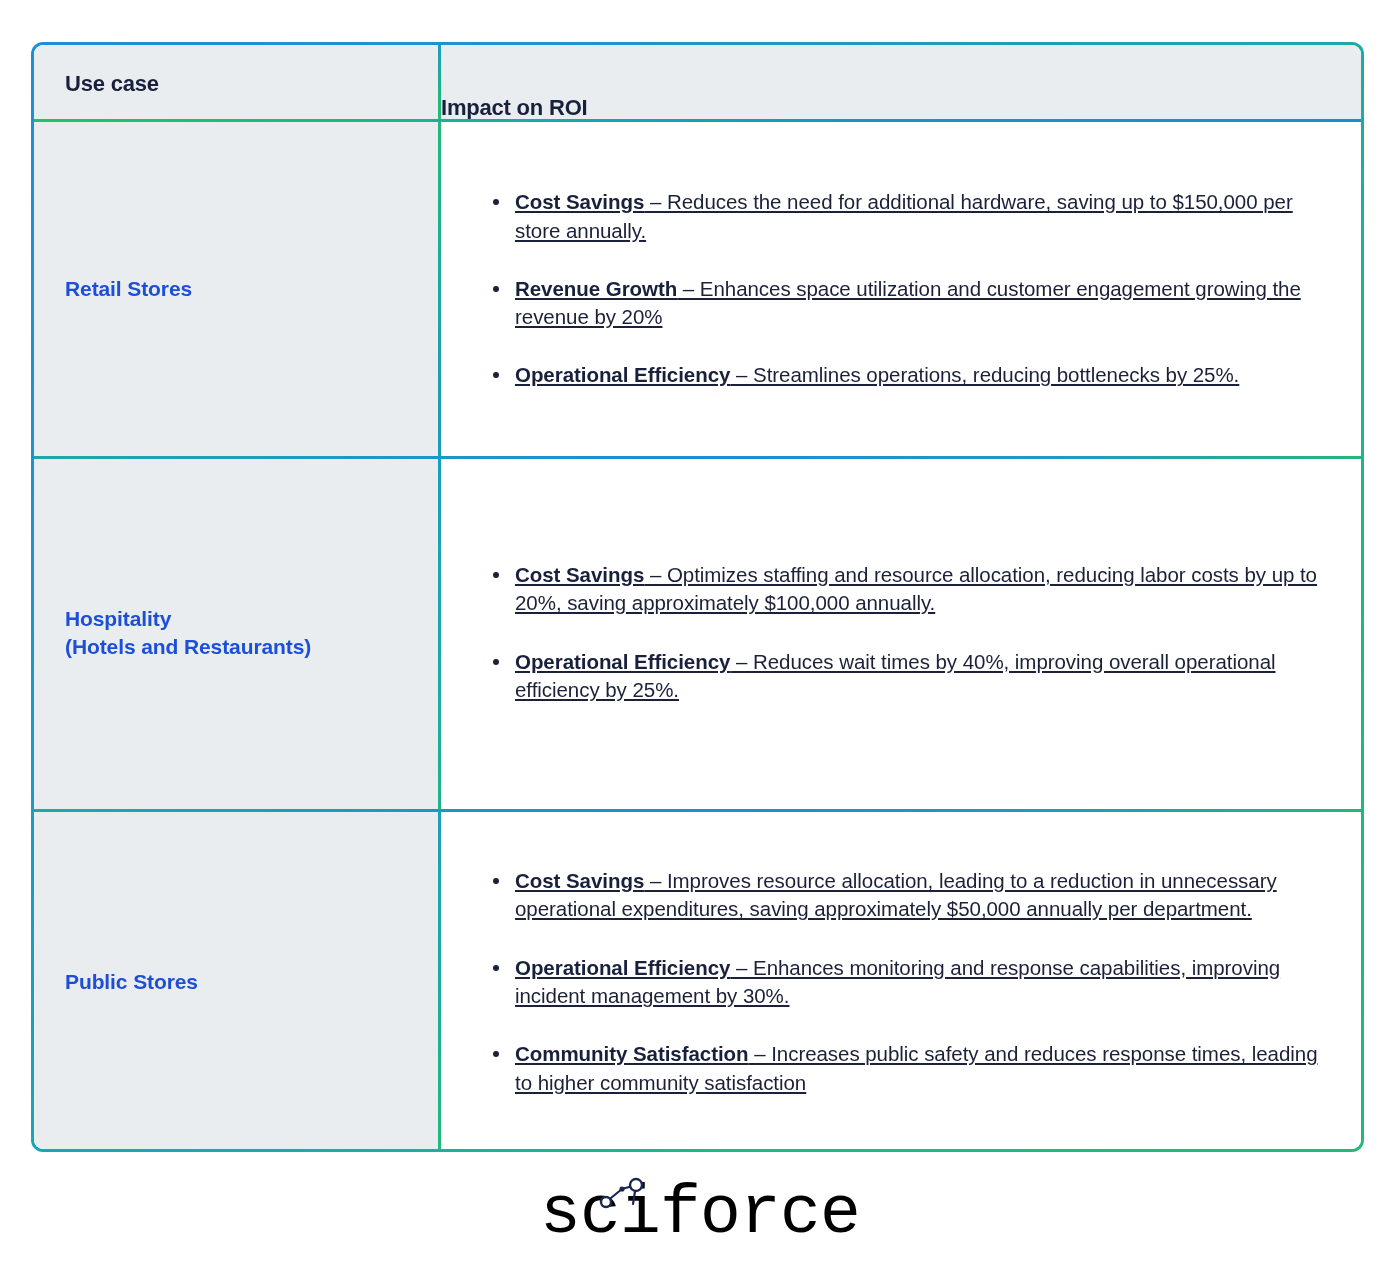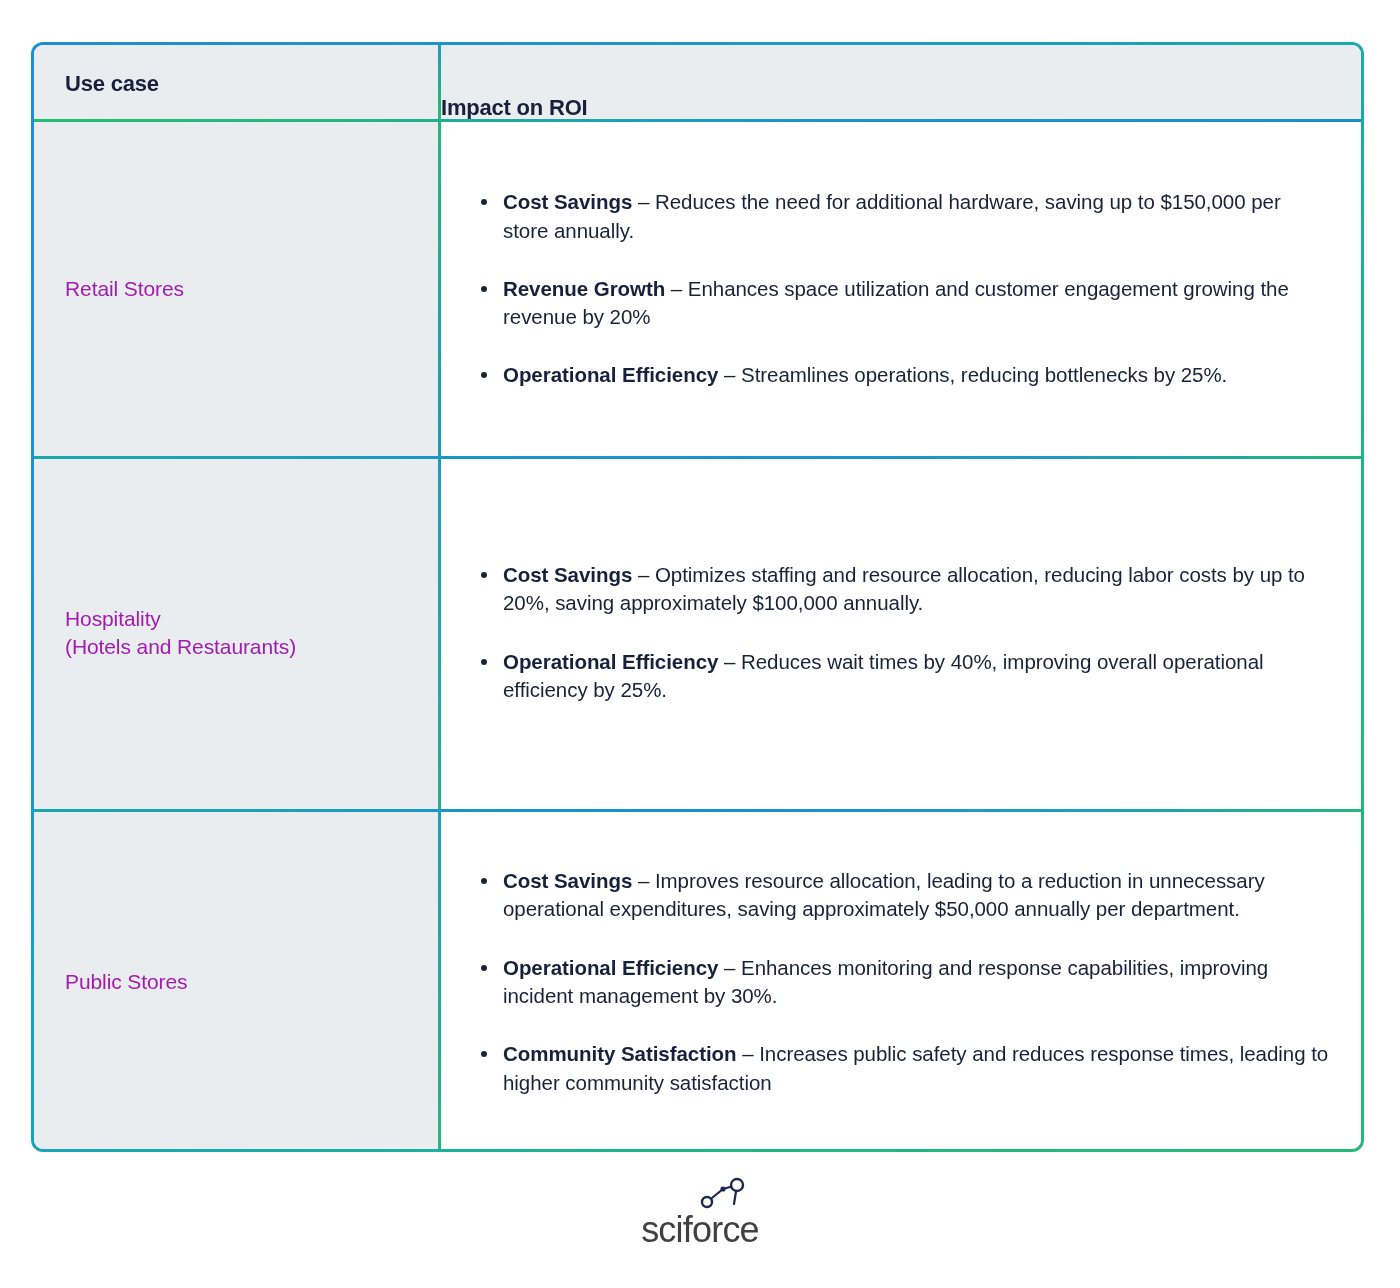--- a/index.html
+++ b/index.html
@@ -136,41 +136,42 @@
   }
   .row-2 .td-usecase .vdiv {
     background: linear-gradient(180deg, #1a9ec0 0%, #1aa7ae 40%, #1bae9c 75%, #1fb389 100%);
   }
   .row-3 .td-usecase .vdiv {
     background: linear-gradient(180deg, #1d9fbb 0%, #1bab9f 45%, #1eb588 80%, #22bb78 100%);
   }
 
   .usecase-label {
     font-size: 21px;
-    font-weight: 400;
+    font-weight: 700;
     line-height: 1.32;
     letter-spacing: -0.1px;
-    color: #a21caf;
+    color: #1d4ed8;
     white-space: pre-line;
   }
 
   .td-impact {
     flex: 1 1 auto;
     background: #ffffff;
     display: flex;
     flex-direction: column;
     justify-content: center;
     padding: 0 30px 0 33px;
     box-sizing: border-box;
   }
 
   ul.bullets {
     list-style: none;
-    margin: 0;
+    margin: 12px;
     padding: 0;
+    text-decoration: underline;
   }
   ul.bullets li {
     position: relative;
     padding-left: 29px;
     margin-bottom: 30px;
     font-size: 20.5px;
     line-height: 1.38;
     letter-spacing: -0.05px;
     color: #1b2138;
   }
@@ -200,26 +201,26 @@
     justify-content: center;
     align-items: center;
   }
   .logo {
     position: relative;
     display: inline-flex;
     align-items: flex-end;
     height: 66px;
   }
   .logo-text {
-    font-size: 36px;
+    font-size: 68px;
     font-weight: 400;
     letter-spacing: -0.8px;
-    color: #404040;
+    color: #000000;
     line-height: 1;
-    font-family: Liberation Sans, sans-serif;
+    font-family: Liberation Mono, monospace;
   }
   .logo-mark {
     position: absolute;
     left: 58px;
     top: -6px;
     width: 52px;
     height: 34px;
   }
 </style>
 </head>

